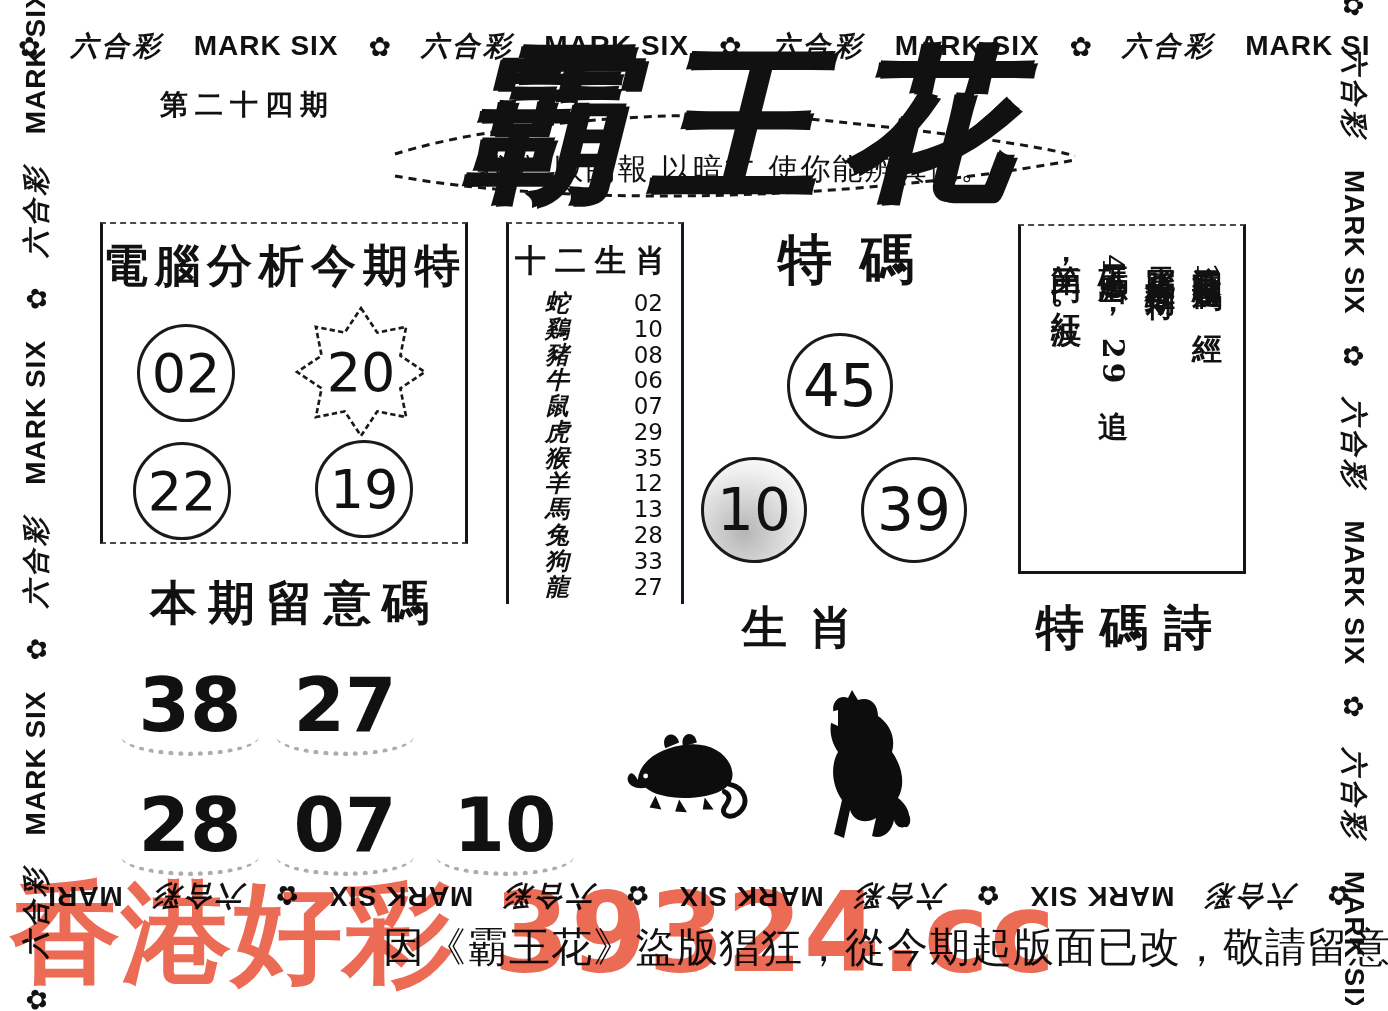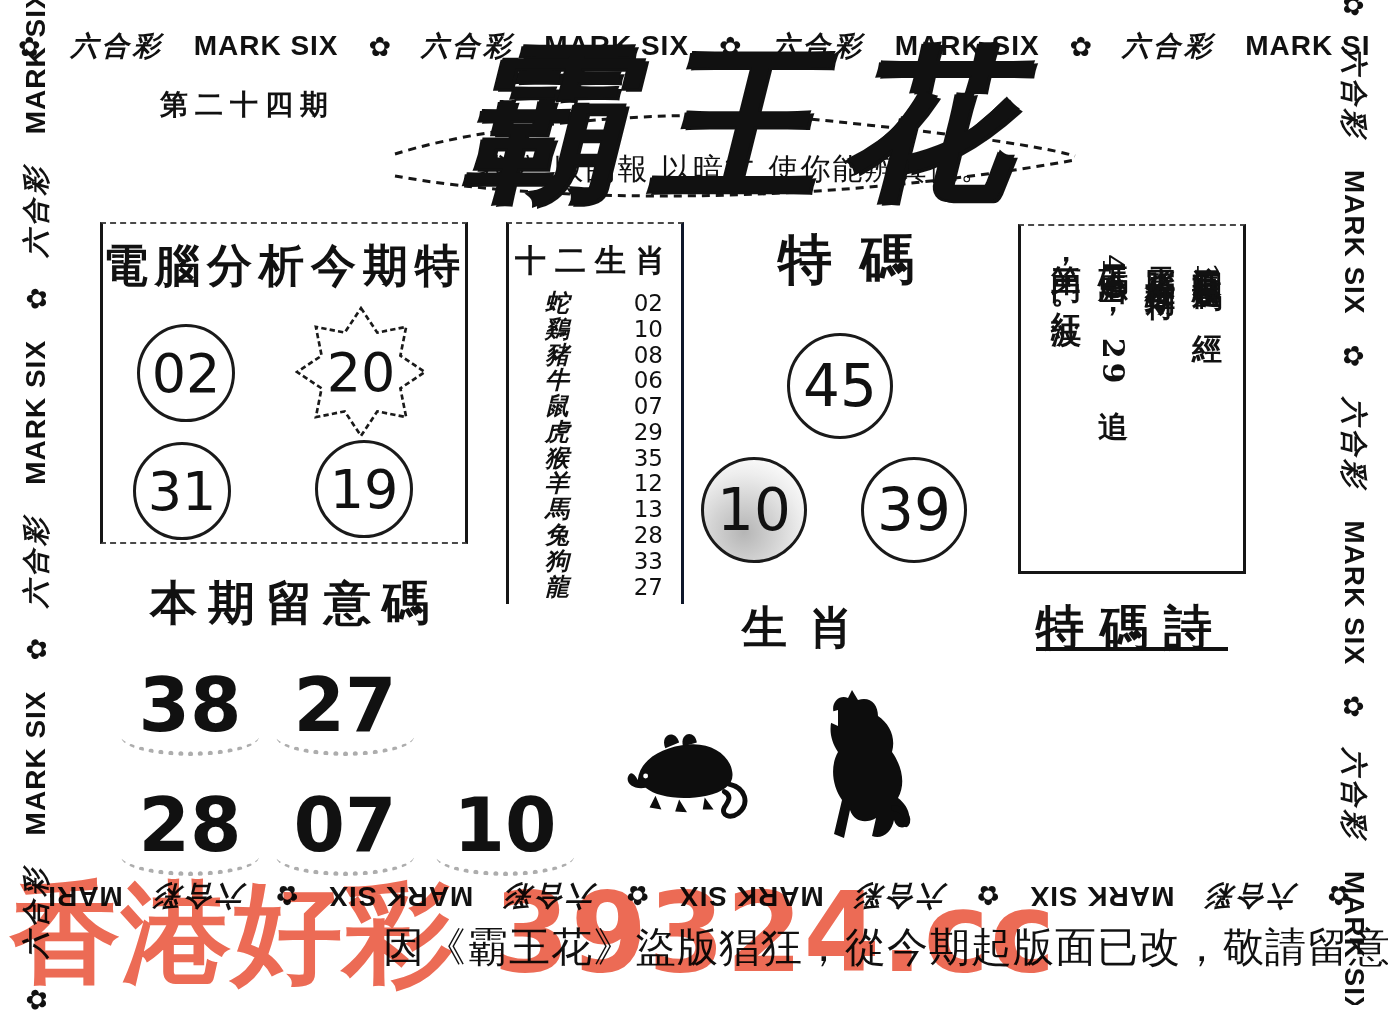--- a/index.html
+++ b/index.html
@@ -69,21 +69,21 @@
         border-radius:50%;border-bottom:5px dotted #999;opacity:.8;}
   .a0{left:125px;top:668px;} .a1{left:280px;top:668px;} .a2{left:440px;top:668px;}
   .a3{left:125px;top:788px;} .a4{left:280px;top:788px;} .a5{left:440px;top:788px;}
   
   .pick-title{position:absolute;left:742px;top:598px;font-size:45px;font-weight:bold;
               letter-spacing:22px;white-space:nowrap;}
   .rat-svg{position:absolute;left:622px;top:722px;}
   .horse-svg{position:absolute;left:798px;top:690px;}
   
   .poem-title{position:absolute;left:1036px;top:596px;font-size:48px;font-weight:bold;
-              letter-spacing:16px;white-space:nowrap;text-decoration:underline;}
+              letter-spacing:16px;white-space:nowrap;}
   .poem-lines{position:absolute;left:1006px;top:666px;}
   .pline{font-size:31px;font-weight:bold;letter-spacing:6px;line-height:50px;white-space:nowrap;}
   
   .notice{position:absolute;left:383px;top:920px;font-size:41px;letter-spacing:1px;white-space:nowrap;}
   .watermark{position:absolute;left:10px;top:876px;z-index:50;font:bold 110px "DejaVu Sans","Liberation Sans",sans-serif;
              line-height:1.05;white-space:nowrap;mix-blend-mode:multiply;letter-spacing:1px;}
 </style>
 </head>
 <body>
 
@@ -150,21 +150,21 @@
 
   <div class="predict-box">
     <div class="bx-title">電腦分析今期特</div>
     <div class="circle pc c02">02</div>
     <div class="star-wrap">
       <svg width="132" height="132" viewBox="0 0 124 124">
         <polygon points="62,2 77.3,25 104.4,19.6 99,46.7 122,62 99,77.3 104.4,104.4 77.3,99 62,122 46.7,99 19.6,104.4 25,77.3 2,62 25,46.7 19.6,19.6 46.7,25" fill="#fff" stroke="#1a1a1a" stroke-width="2.5" stroke-dasharray="5 3"></polygon>
       </svg>
       <span class="starnum">20</span>
     </div>
-    <div class="circle pc c24">31</div>
+    <div class="circle pc c24">22</div>
     <div class="circle pc c19">19</div>
   </div>
 
   <div class="zodiac-box">
     <div class="bx-title">十二生肖</div>
     <div class="zrows">
       <div class="zrow">
           <span class="zan">蛇</span>
           <span class="znum">02</span>
         </div>

